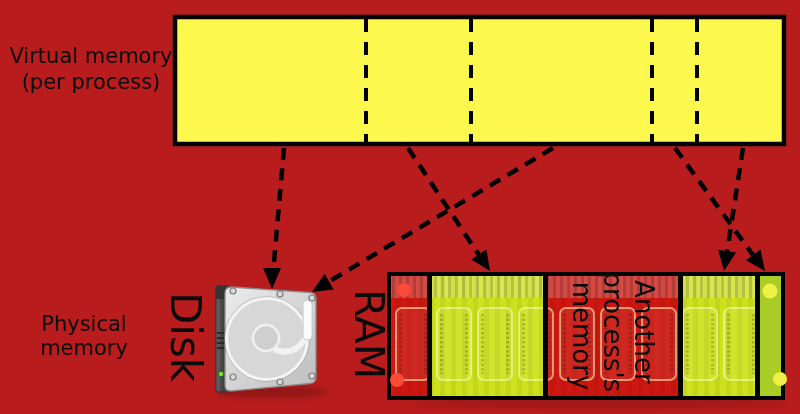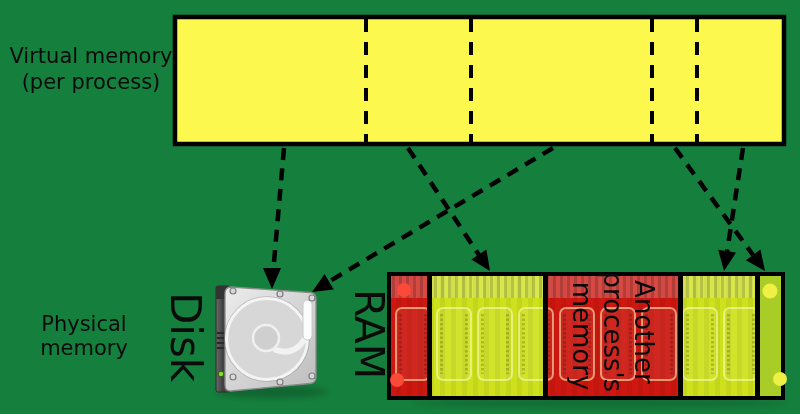--- a/index.html
+++ b/index.html
@@ -1,16 +1,16 @@
 <!DOCTYPE html>
 <html><head>
 <meta charset="utf-8">
 <style>
   html,body{margin:0;padding:0;background:#fff;}
-  .stage{position:relative;width:800px;height:414px;background:#15803d;overflow:hidden;
+  .stage{position:relative;width:800px;height:414px;background:#b91c1c;overflow:hidden;
          font-family:"DejaVu Sans","Liberation Sans",sans-serif;text-align:center;}
   svg{display:block;}
   text{font-family:"DejaVu Sans","Liberation Sans",sans-serif;fill:#0b0b0b;}
 </style>
 </head>
 <body>
 
 <div class="stage">
 <svg width="800" height="414" viewBox="0 0 800 414">
   <defs>

